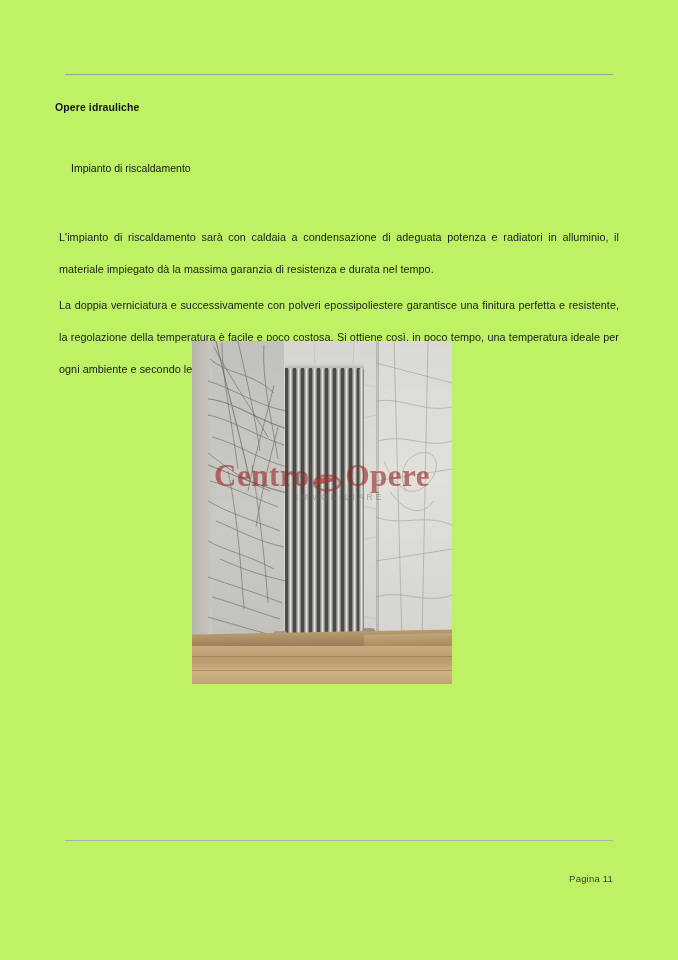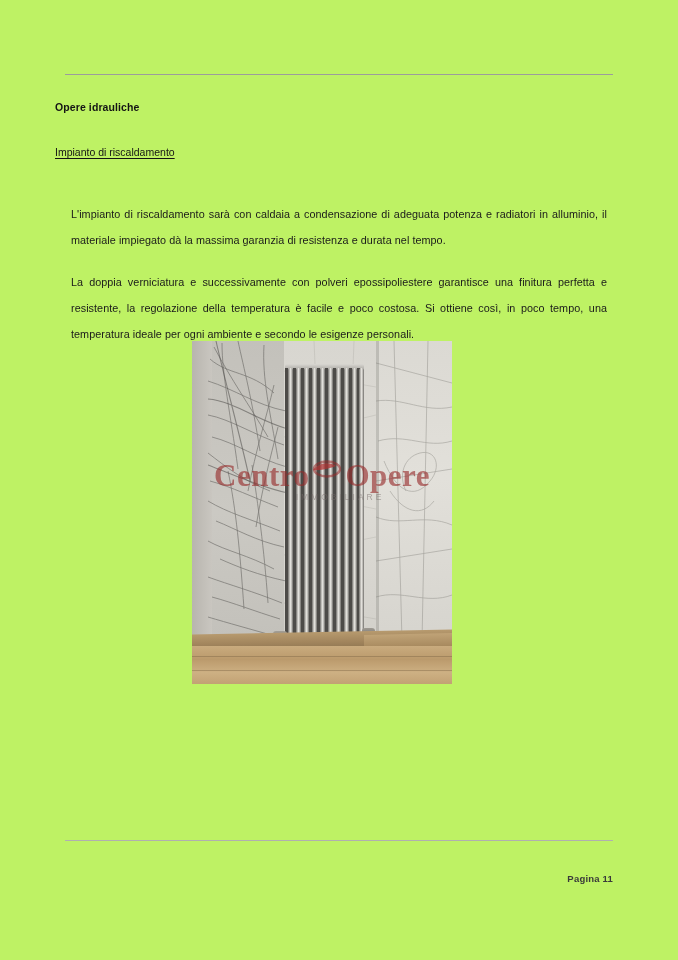--- a/index.html
+++ b/index.html
@@ -54,37 +54,36 @@
     color: #141414;
     letter-spacing: 0.1px;
     margin: 0;
     line-height: 14px;
   }
 
   .subheading {
     font-size: 10.5px;
     font-weight: normal;
     color: #141414;
-    text-decoration: underline;
     text-underline-offset: 2px;
-    margin: 0;
+    margin: 16px;
     padding-top: 31px;
     line-height: 14px;
   }
 
   .body-block {
     padding-top: 26px;
   }
 
   .body-par {
     font-size: 10.8px;
-    line-height: 26px;
+    line-height: 32px;
     text-align: justify;
     color: #1a1a1a;
-    margin: 16px;
+    margin: 4px;
     letter-spacing: 0.05px;
   }
   .body-par + .body-par {
     margin-top: 0;
   }
 
   
   .photo-wrap {
     position: absolute;
     left: 192px;
@@ -239,21 +238,21 @@
     top: 118px;
     width: 260px;
     height: 58px;
     pointer-events: none;
   }
   .wm-row {
     position: absolute;
     left: 0; top: 0;
     width: 260px;
     display: flex;
-    align-items: flex-start;
+    align-items: flex-end;
     justify-content: center;
     gap: 2px;
   }
   .wm-word {
     font-family: "Liberation Serif", serif;
     font-size: 31px;
     font-weight: bold;
     color: rgba(150,42,42,0.62);
     letter-spacing: 0.5px;
     line-height: 34px;
@@ -280,21 +279,20 @@
   }
 
   
   .page-number {
     position: absolute;
     right: 65px;
     top: 873px;
     font-size: 9.5px;
     color: #3a3a3a;
     letter-spacing: 0.2px;
-    font-weight: bold;
   }
 </style>
 </head>
 <body>
 
 <div class="page">
 
   <div class="header-rule"></div>
 
   <div class="content">

